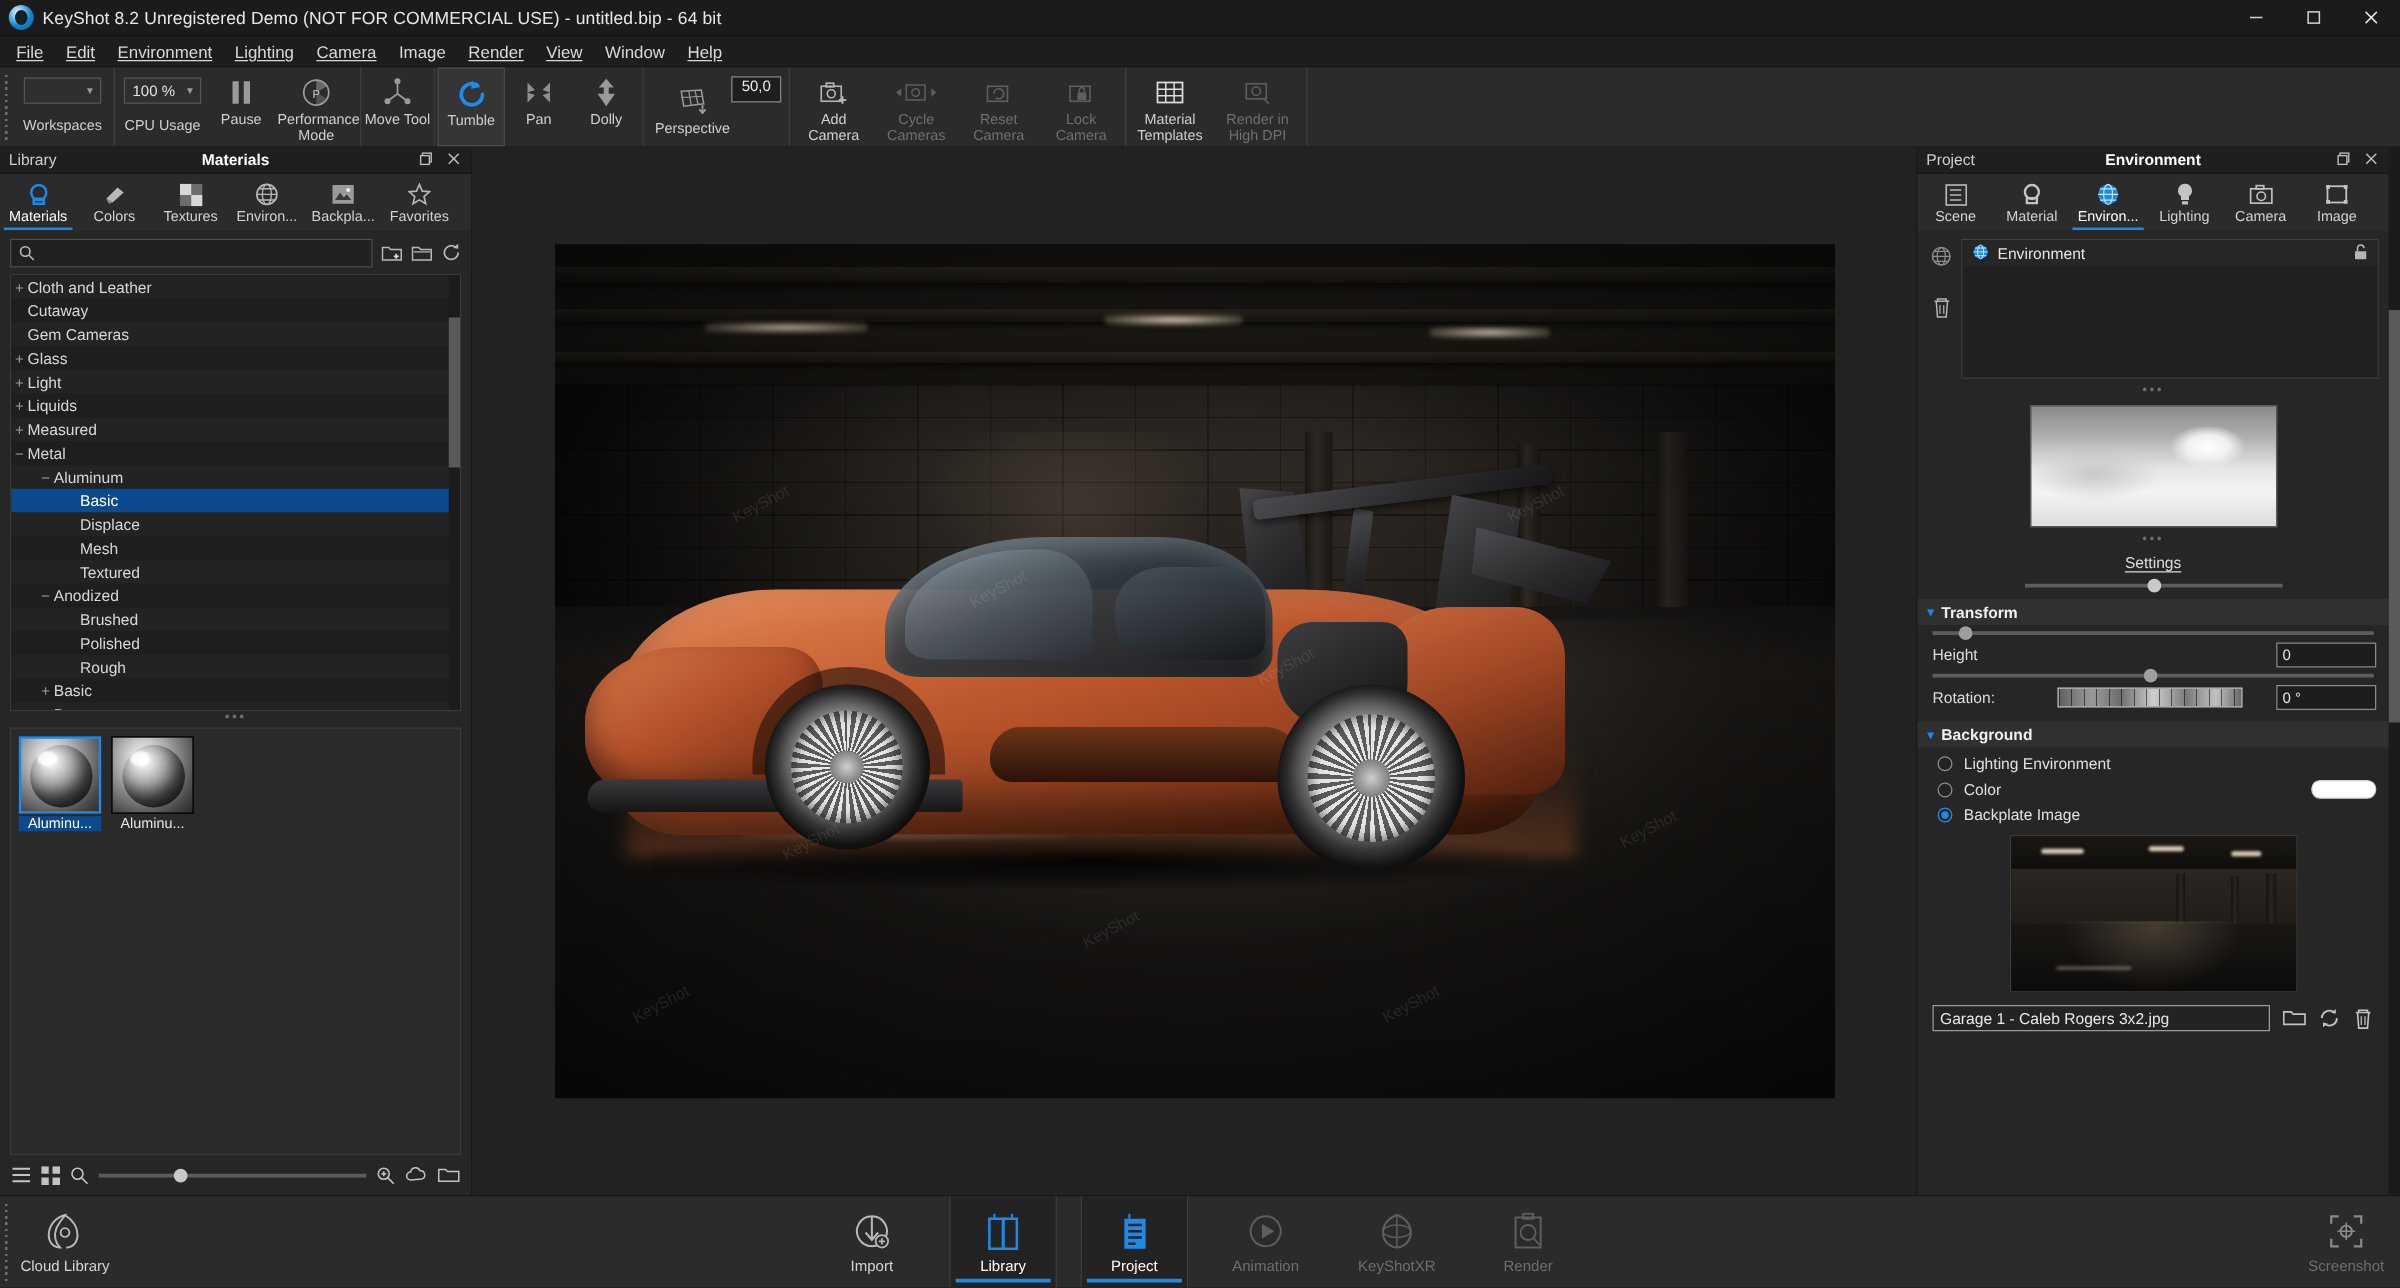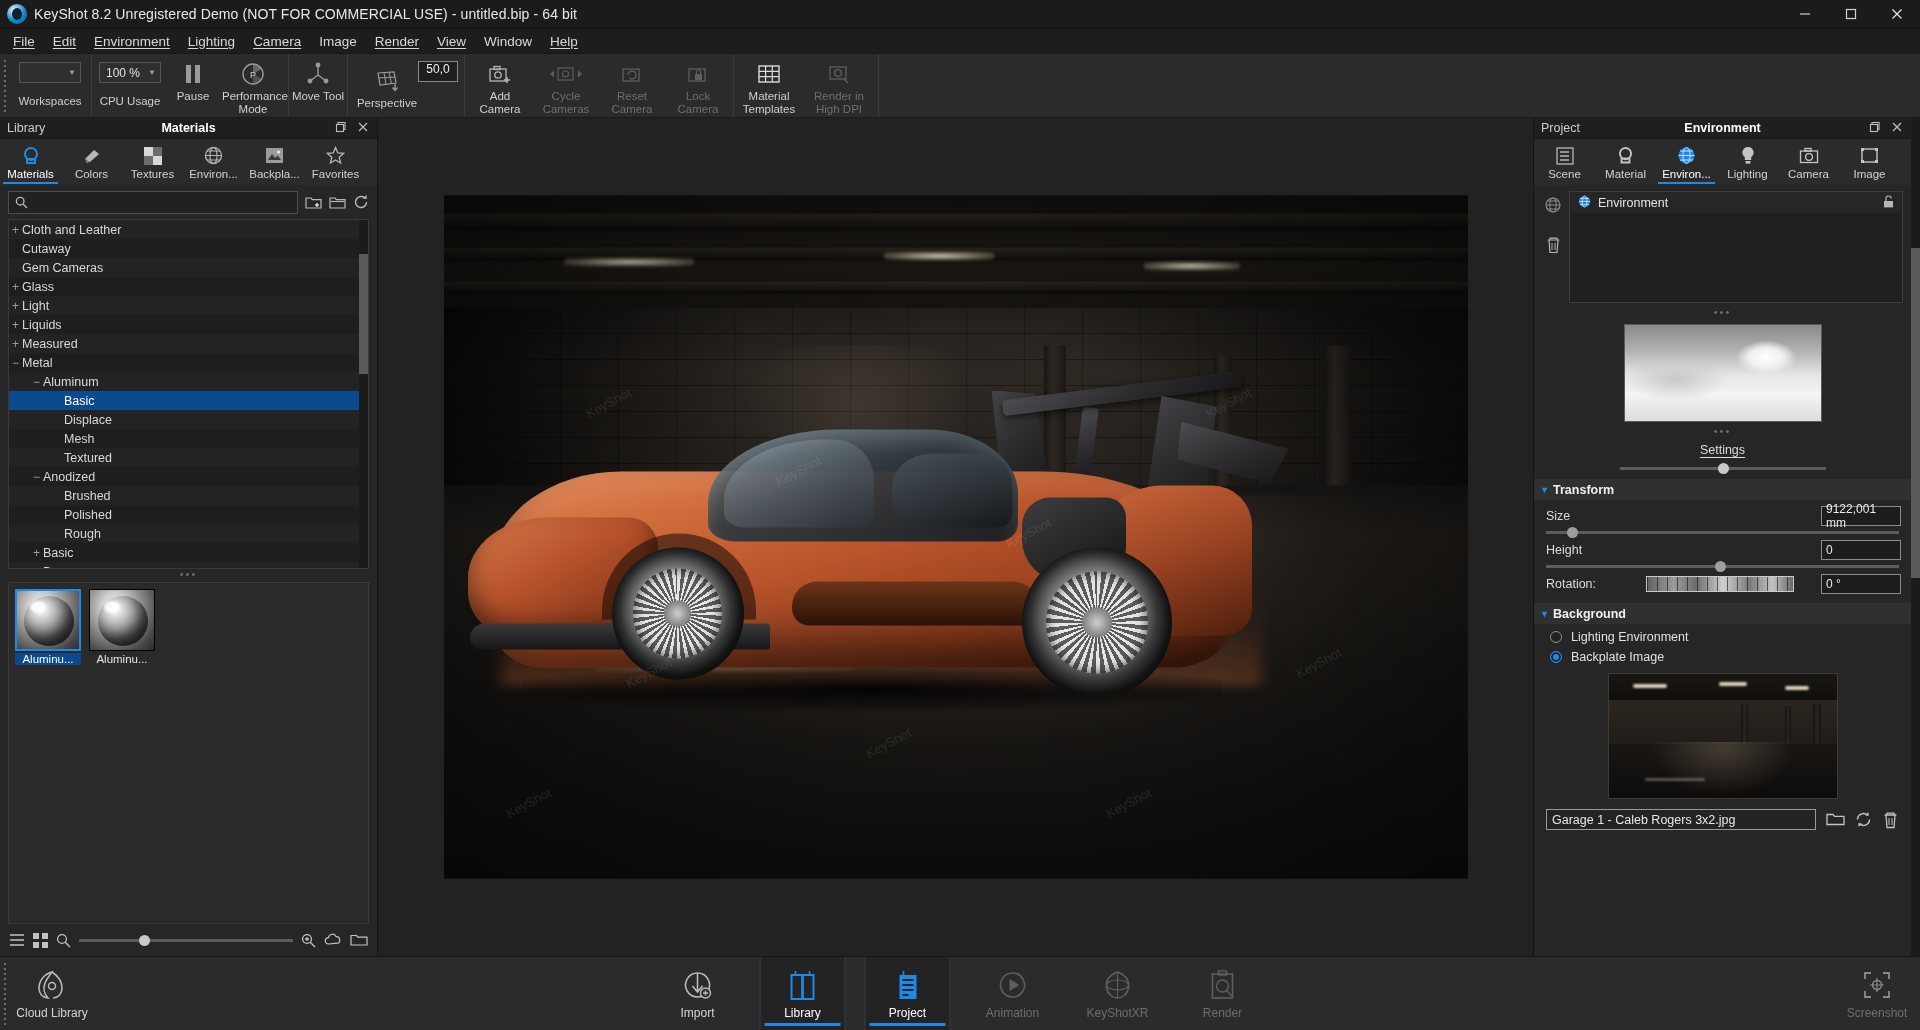--- a/index.html
+++ b/index.html
@@ -551,20 +551,48 @@
             <path d="M12 3 L12 13 M12 13 L4 19 M12 13 L20 19" stroke="#9a9a9a" stroke-width="1.4" fill="none"></path>
             <circle cx="12" cy="3" r="2.4" fill="#9a9a9a"></circle>
               <circle cx="4" cy="19" r="2.4" fill="#9a9a9a"></circle>
               <circle cx="20" cy="19" r="2.4" fill="#9a9a9a"></circle>
           </svg>
         </div>
         <div class="lbl">Move Tool</div>
       </div>
     </div>
 
+    <div class="tgroup">
+      <div class="tbtn active">
+        <div class="ico">
+          <svg width="25" height="25" viewBox="0 0 25 25">
+            <path d="M21 12.5 A8.5 8.5 0 1 1 17 5.2" stroke="#1e8ae8" stroke-width="3" fill="none" stroke-linecap="round"></path>
+            <path d="M12.5 1.5 L19.5 6.5 L12 8 Z" fill="#1e8ae8"></path>
+          </svg>
+        </div>
+        <div class="lbl">Tumble</div>
+      </div>
+      <div class="tbtn">
+        <div class="ico">
+          <svg width="24" height="24" viewBox="0 0 24 24">
+            <path d="M3 4 L9 10 L3 12 Z M21 4 L15 10 L21 12 Z M3 20 L9 14 L3 12 Z M21 20 L15 14 L21 12 Z" fill="#8e8e8e"></path>
+          </svg>
+        </div>
+        <div class="lbl">Pan</div>
+      </div>
+      <div class="tbtn">
+        <div class="ico">
+          <svg width="22" height="24" viewBox="0 0 22 24">
+            <path d="M11 1 L17 8 L13 8 L13 14 L9 14 L9 8 L5 8 Z" fill="#9a9a9a"></path>
+            <path d="M11 23 L4 13 L18 13 Z" fill="#9a9a9a"></path>
+          </svg>
+        </div>
+        <div class="lbl">Dolly</div>
+      </div>
+    </div>
 
     <div class="tgroup">
       <div class="persgroup">
         <div class="tbtn wide2">
           <div class="ico">
             <svg width="24" height="22" viewBox="0 0 24 22">
               <path d="M3 3 L19 2 L21 13 L5 15 Z" fill="none" stroke="#9a9a9a" stroke-width="1.2"></path>
               <path d="M3 8 L20 7 M9 2.6 L11 14.4 M14 2.3 L16.5 13.8" stroke="#9a9a9a" stroke-width="1"></path>
               <path d="M20 14 L20 20 M17.5 17.5 L20 20.5 L22.5 17.5" stroke="#9a9a9a" stroke-width="1.4" fill="none"></path>
             </svg>
@@ -1110,26 +1138,20 @@
         </div>
         <div class="hdri-slider">
           <div class="hdri-knob"></div>
         </div>
       </div>
 
       <div class="section-hdr">
         <span class="chev">▾</span>
         <span>Transform</span>
       </div>
-      <div class="prow">
-        <span class="plbl">Size</span>
-        <span class="pfield">
-          <span>9122,001 mm</span>
-        </span>
-      </div>
       <div class="pslider">
           <div class="kn" style="left:6%"></div>
         </div>
       <div class="prow">
         <span class="plbl">Height</span>
         <span class="pfield">
           <span>0</span>
         </span>
       </div>
       <div class="pslider">
@@ -1143,20 +1165,25 @@
         </span>
       </div>
 
       <div class="section-hdr">
         <span class="chev">▾</span>
         <span>Background</span>
       </div>
       <div class="radiorow">
         <span class="radio"></span>
         <span>Lighting Environment</span>
+      </div>
+      <div class="radiorow">
+        <span class="radio"></span>
+        <span>Color</span>
+        <span class="swatch"></span>
       </div>
       <div class="radiorow">
         <span class="radio on"></span>
         <span>Backplate Image</span>
       </div>
 
       <div class="backplate-wrap">
         <div class="backplate">
           <div class="bp-ceil"></div>
           <div class="bp-light" style="left:24px;top:10px;width:34px;"></div>

